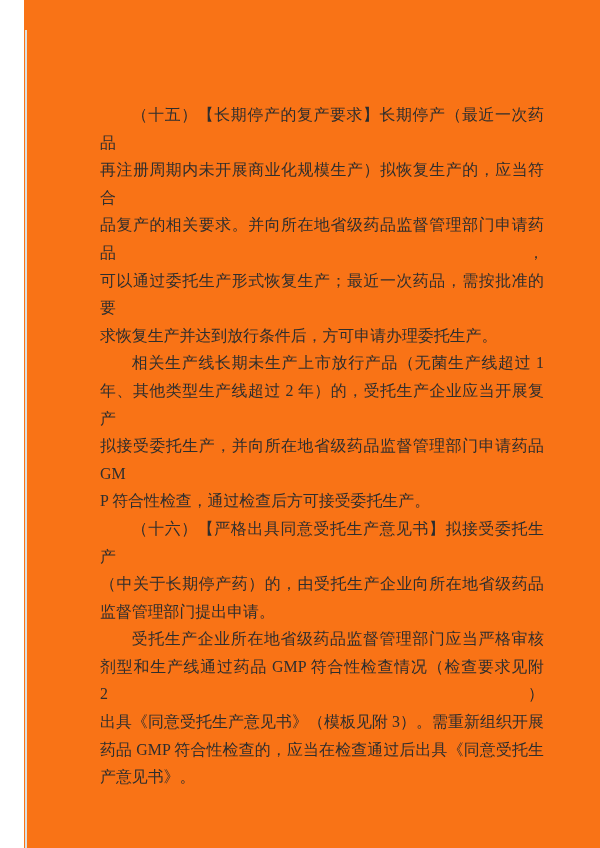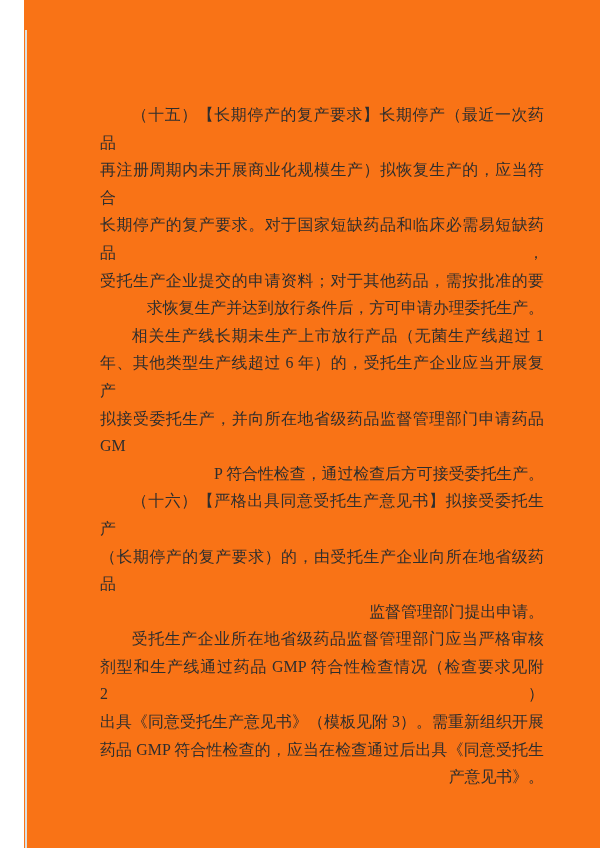--- a/index.html
+++ b/index.html
@@ -28,48 +28,48 @@
     position: absolute;
     top: 101px;
     left: 76px;
     width: 444px;
     color: #2e2e2e;
     font-size: 15.9px;
     line-height: 27.6px;
   }
   .text-line {
     white-space: normal;
-    text-align: right;
+    text-align: left;
   }
   .text-line.justify {
     text-align: justify;
     text-align-last: justify;
   }
   .text-line.indent {
     text-indent: 2em;
   }
 </style>
 </head>
 <body>
 
 <div class="page">
   <div class="scan-edge-left"></div>
   <div class="text-block">
 
   <div class="text-line indent justify">（十五）【长期停产的复产要求】长期停产（最近一次药品</div>
       <div class="text-line justify">再注册周期内未开展商业化规模生产）拟恢复生产的，应当符合</div>
-      <div class="text-line justify">长期停产的复产要求。对于国家短缺药品和临床必需易短缺药品，</div>
-      <div class="text-line justify">受托生产企业提交的申请资料；对于其他药品，需按批准的要</div>
+      <div class="text-line justify">品复产的相关要求。并向所在地省级药品监督管理部门申请药品，</div>
+      <div class="text-line justify">可以通过委托生产形式恢复生产；最近一次药品，需按批准的要</div>
       <div class="text-line">求恢复生产并达到放行条件后，方可申请办理委托生产。</div>
       <div class="text-line indent justify">相关生产线长期未生产上市放行产品（无菌生产线超过 1</div>
-      <div class="text-line justify">年、其他类型生产线超过 6 年）的，受托生产企业应当开展复产</div>
+      <div class="text-line justify">年、其他类型生产线超过 2 年）的，受托生产企业应当开展复产</div>
       <div class="text-line justify">拟接受委托生产，并向所在地省级药品监督管理部门申请药品 GM</div>
       <div class="text-line">P 符合性检查，通过检查后方可接受委托生产。</div>
       <div class="text-line indent justify">（十六）【严格出具同意受托生产意见书】拟接受委托生产</div>
-      <div class="text-line justify">（长期停产的复产要求）的，由受托生产企业向所在地省级药品</div>
+      <div class="text-line justify">（中关于长期停产药）的，由受托生产企业向所在地省级药品</div>
       <div class="text-line">监督管理部门提出申请。</div>
       <div class="text-line indent justify">受托生产企业所在地省级药品监督管理部门应当严格审核</div>
       <div class="text-line justify">剂型和生产线通过药品 GMP 符合性检查情况（检查要求见附 2）</div>
       <div class="text-line justify">出具《同意受托生产意见书》（模板见附 3）。需重新组织开展</div>
       <div class="text-line justify">药品 GMP 符合性检查的，应当在检查通过后出具《同意受托生</div>
       <div class="text-line">产意见书》。</div>
     </div>
 </div>
 
 </body></html>

